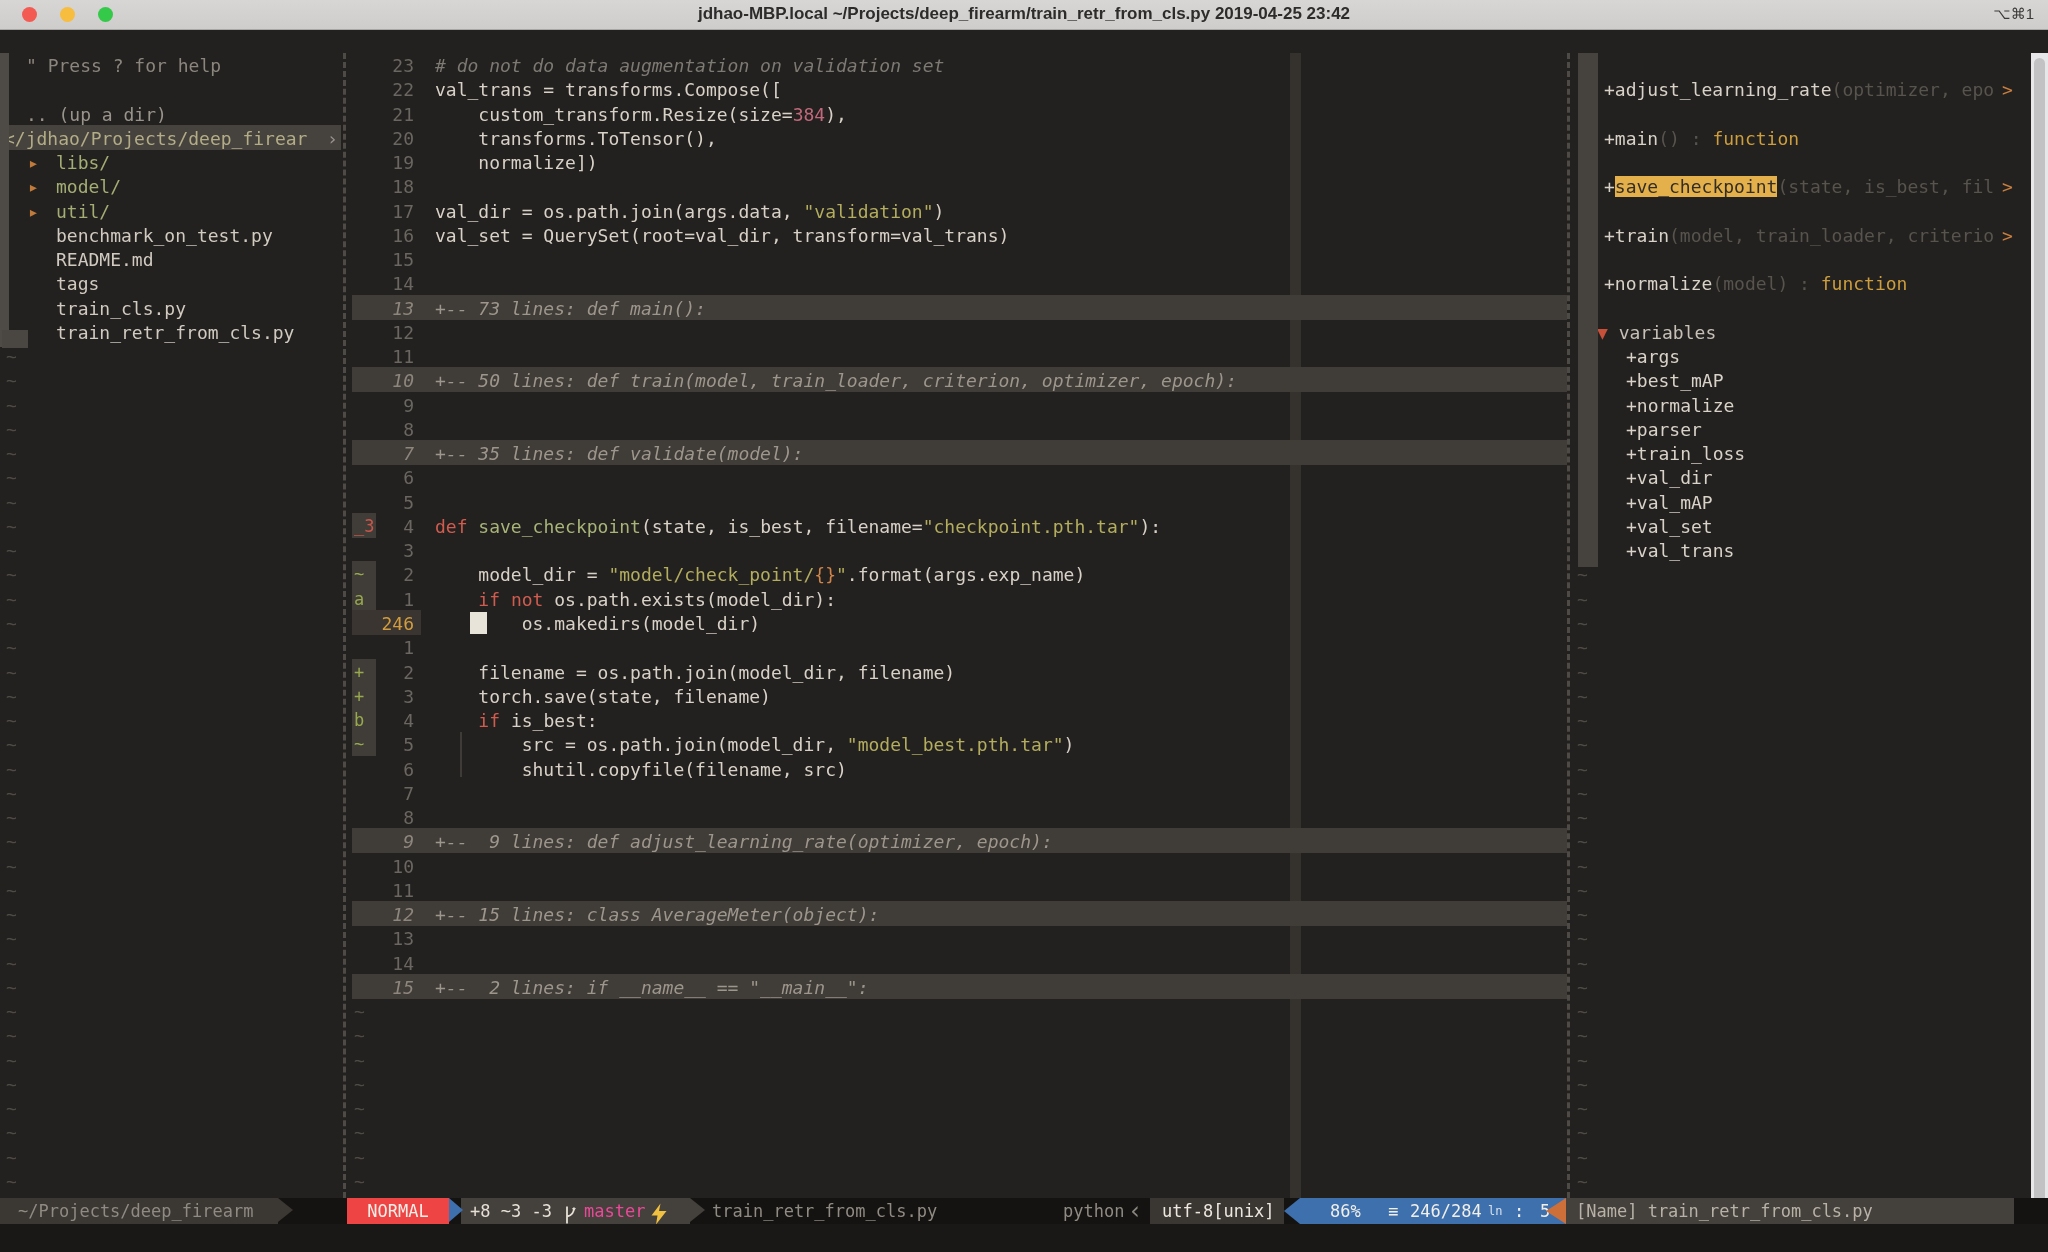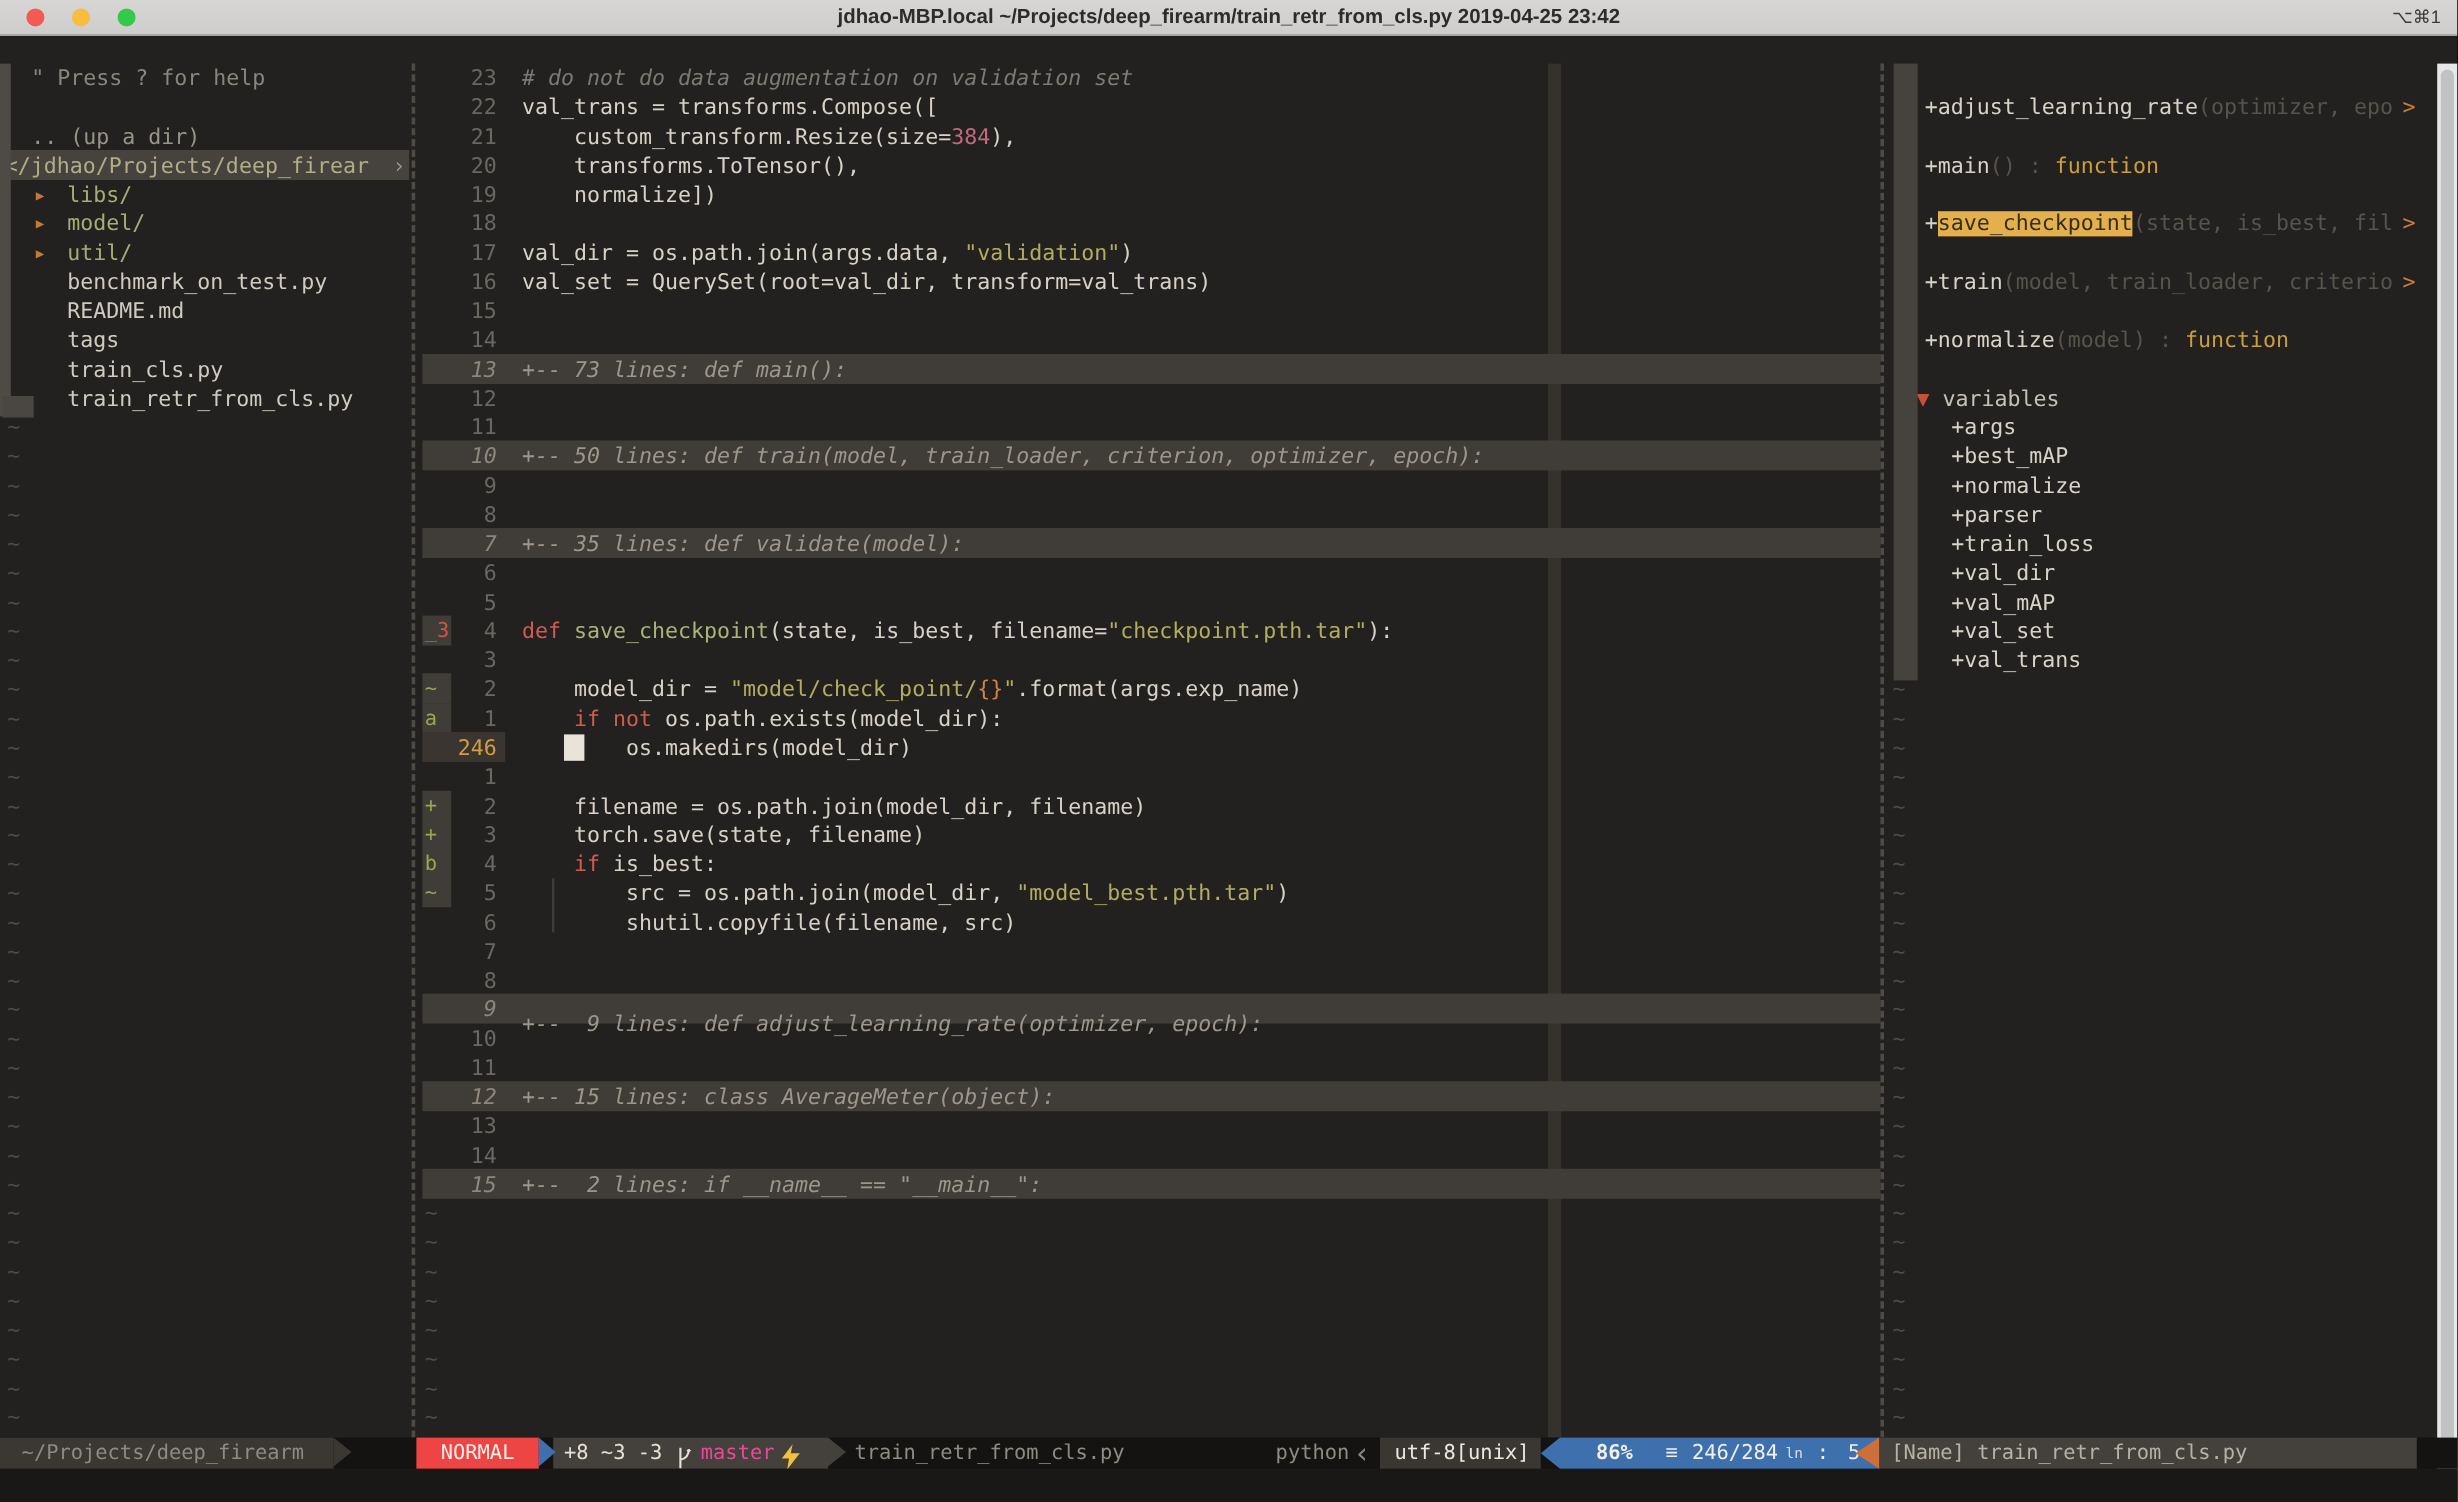--- a/index.html
+++ b/index.html
@@ -195,21 +195,21 @@
       <div class="abs" style="left: 352px; top: 731.28px; width: 24px; height: 25px; background: rgb(64, 60, 56);"></div>
       <div class="row sign-green" style="left: 354px; top: 732.28px; font-size: 17px;">~</div>
       <div class="row lnum" style="left: 354px; top: 732.28px;">5</div>
       <div class="row" style="left: 435px; top: 732.28px;"><span class="tk-w">        src = os.path.join(model_dir, </span><span class="tk-s">"model_best.pth.tar"</span><span class="tk-w">)</span></div>
       <div class="row lnum" style="left: 354px; top: 756.54px;">6</div>
       <div class="row" style="left: 435px; top: 756.54px;"><span class="tk-w">        shutil.copyfile(filename, src)</span></div>
       <div class="row lnum" style="left: 354px; top: 780.8px;">7</div>
       <div class="row lnum" style="left: 354px; top: 805.06px;">8</div>
       <div class="fold-band" style="top: 828.32px;"></div>
       <div class="row lnum" style="left: 354px; top: 829.32px; font-style: italic; color: rgb(141, 134, 124);">9</div>
-      <div class="row fold-text" style="left: 435px; top: 829.32px; margin-top: 12px;">+--  9 lines: def adjust_learning_rate(optimizer, epoch):</div>
+      <div class="row fold-text" style="left: 435px; top: 829.32px;">+--  9 lines: def adjust_learning_rate(optimizer, epoch):</div>
       <div class="row lnum" style="left: 354px; top: 853.58px;">10</div>
       <div class="row lnum" style="left: 354px; top: 877.84px;">11</div>
       <div class="fold-band" style="top: 901.1px;"></div>
       <div class="row lnum" style="left: 354px; top: 902.1px; font-style: italic; color: rgb(141, 134, 124);">12</div>
       <div class="row fold-text" style="left: 435px; top: 902.1px;">+-- 15 lines: class AverageMeter(object):</div>
       <div class="row lnum" style="left: 354px; top: 926.36px;">13</div>
       <div class="row lnum" style="left: 354px; top: 950.62px;">14</div>
       <div class="fold-band" style="top: 973.88px;"></div>
       <div class="row lnum" style="left: 354px; top: 974.88px; font-style: italic; color: rgb(141, 134, 124);">15</div>
       <div class="row fold-text" style="left: 435px; top: 974.88px;">+--  2 lines: if __name__ == "__main__":</div>
@@ -302,21 +302,21 @@
 
     <div class="sl" style="left:712px;color:#8f8a82;">train_retr_from_cls.py</div>
     <div class="sl" style="left:1063px;color:#8f8a82;">python</div>
     <div class="sl" style="left:1128px;color:#8a867f;font-size:24px;">‹</div>
 
     <div class="sl" style="left:1150px;width:134px;background:#3a3631;"></div>
     <div class="sl" style="left:1162px;color:#ece7df;">utf-8[unix]</div>
 
     <div class="tri-l" style="left:1284px;top:0;border-right:16px solid #3d70ad;"></div>
     <div class="sl" style="left:1300px;width:266px;background:#3d70ad;"></div>
-    <div class="sl" style="left:1330px;color:#f2efe9;font-weight:bold;">86%</div>
+    <div class="sl" style="left:1330px;color:#f2efe9;">86%</div>
     <div class="sl" style="left:1388px;color:#f2efe9;">≡</div>
     <div class="sl" style="left:1410px;color:#f2efe9;">246/284</div>
     <div class="sl" style="left:1488px;color:#d8e0ec;font-size:12px;">ln</div>
     <div class="sl" style="left:1514px;color:#f2efe9;">:</div>
     <div class="sl" style="left:1540px;color:#f2efe9;">5</div>
 
     <div class="tri-l" style="left:1546px;top:0;border-right:20px solid #cd6f38;z-index:3;"></div>
     <div class="sl" style="left:1566px;width:448px;background:#44403b;color:#b7b1a7;padding-left:10px;box-sizing:border-box;">[Name] train_retr_from_cls.py</div>
   </div>
 

